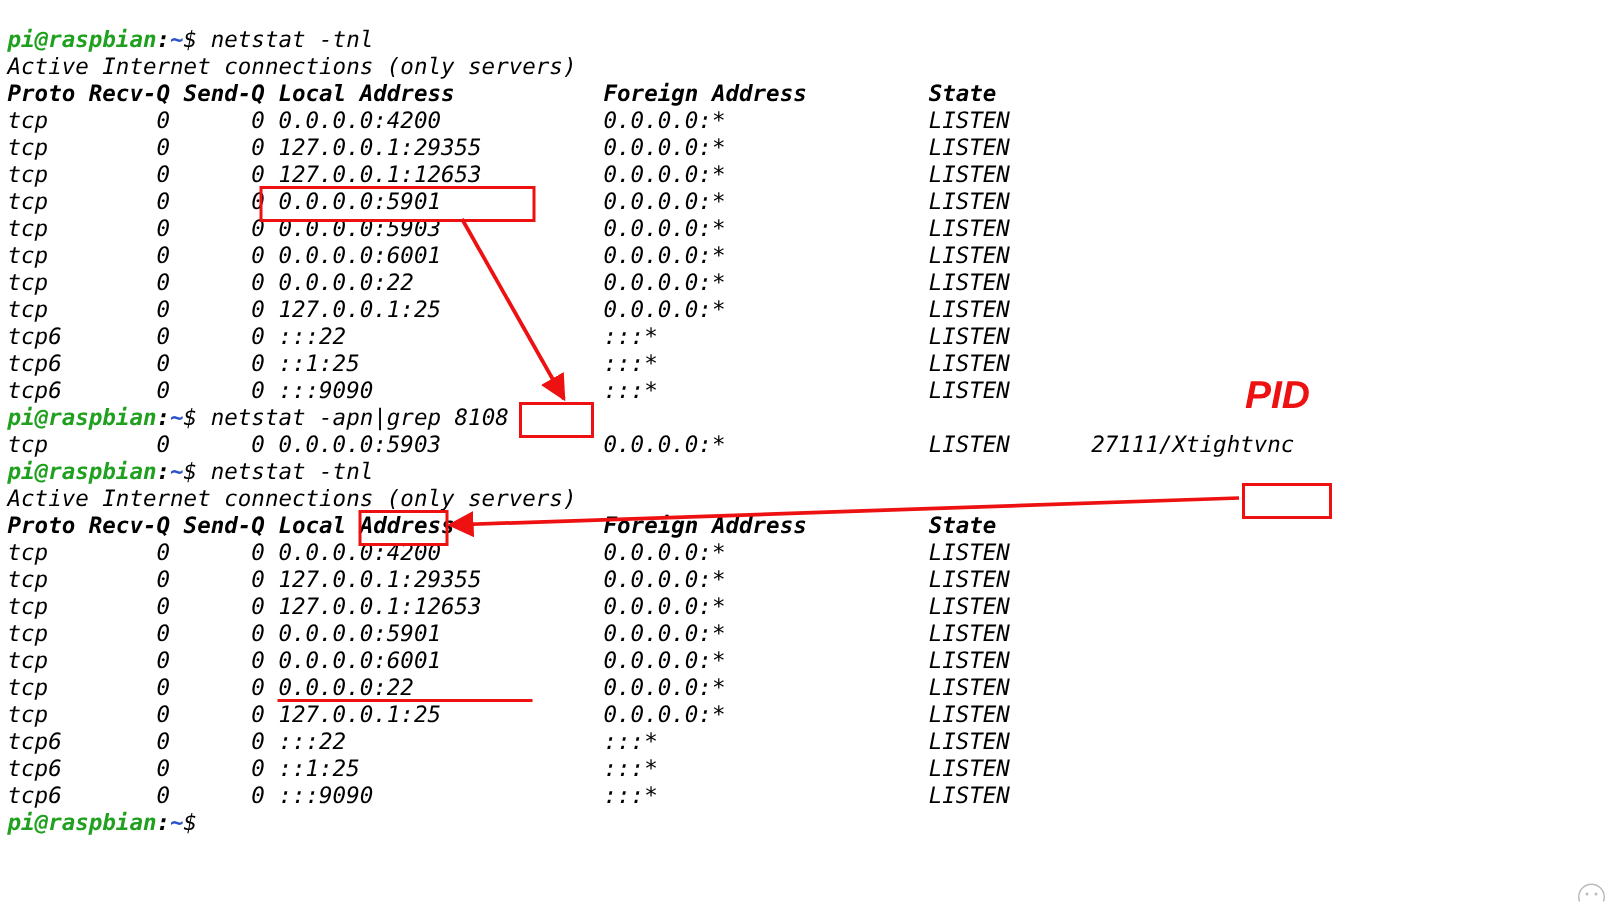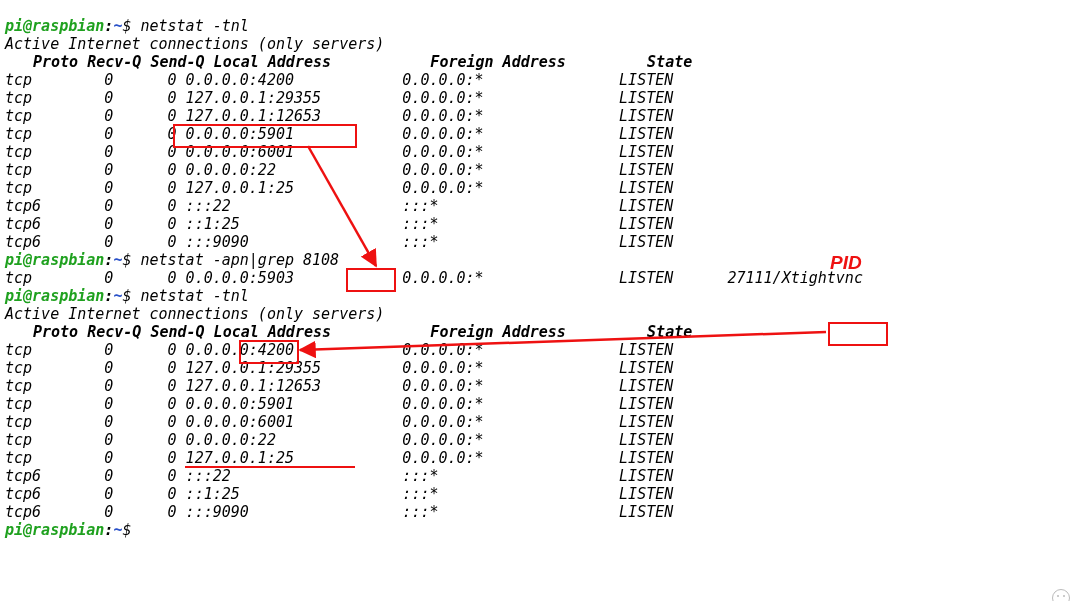--- a/index.html
+++ b/index.html
@@ -22,21 +22,21 @@
     font-style: italic;
   }
   .row {
     white-space: pre;
   }
   .host { color: #1fa11f; font-weight: bold; }   
   .colon { color: #000; font-weight: bold; }
   .cwd  { color: #2b52c9; font-weight: bold; }    
   .sigil{ color: #000; }
   .cmd  { color: #000; }
-  .hdr  { font-weight: bold; letter-spacing: 0px; margin-left: 28px; } 
+  .hdr  { font-weight: bold; letter-spacing: 0px; } 
   .annot {
     position: absolute;
     border: 2px solid #e11;
     pointer-events: none;
   }
   .annot-label {
     position: absolute;
     color: #e11;
     font-weight: bold;
     font-family: Arial, sans-serif;
@@ -83,20 +83,21 @@
 
   <div class="row"><span class="host">pi@raspbian</span><span class="colon">:</span><span class="cwd">~</span><span class="sigil">$</span> <span class="cmd">netstat -tnl</span></div>
 
   <div class="row">Active Internet connections (only servers)</div>
   <div class="row hdr">Proto Recv-Q Send-Q Local Address           Foreign Address         State</div>
 
   <div class="row">tcp        0      0 0.0.0.0:4200            0.0.0.0:*               LISTEN</div>
   <div class="row">tcp        0      0 127.0.0.1:29355         0.0.0.0:*               LISTEN</div>
   <div class="row">tcp        0      0 127.0.0.1:12653         0.0.0.0:*               LISTEN</div>
   <div class="row">tcp        0      0 0.0.0.0:5901            0.0.0.0:*               LISTEN</div>
+  <div class="row">tcp        0      0 0.0.0.0:5903            0.0.0.0:*               LISTEN</div>
   <div class="row">tcp        0      0 0.0.0.0:6001            0.0.0.0:*               LISTEN</div>
   <div class="row">tcp        0      0 0.0.0.0:22              0.0.0.0:*               LISTEN</div>
   <div class="row">tcp        0      0 127.0.0.1:25            0.0.0.0:*               LISTEN</div>
   <div class="row">tcp6       0      0 :::22                   :::*                    LISTEN</div>
   <div class="row">tcp6       0      0 ::1:25                  :::*                    LISTEN</div>
   <div class="row">tcp6       0      0 :::9090                 :::*                    LISTEN</div>
 
   <div class="row"><span class="host">pi@raspbian</span><span class="colon">:</span><span class="cwd">~</span><span class="sigil">$</span> <span class="cmd">netstat -apn|grep 8108</span></div>
 
   <div class="row">tcp        0      0 0.0.0.0:5903            0.0.0.0:*               LISTEN      27111/Xtightvnc</div>
@@ -123,21 +124,21 @@
   <div class="annot" style="left:173px; top:124px; width:180px; height:20px;"></div>
 
   <div class="annot" style="left:346px; top:268px; width:46px; height:20px;"></div>
 
   <div class="annot" style="left:828px; top:322px; width:56px; height:20px;"></div>
 
   <div class="annot" style="left:239px; top:340px; width:56px; height:20px;"></div>
 
   <div class="underline-red" style="left:185px; top:466px; width:170px;"></div>
 
-  <div class="annot-label" style="left:830px; top:254px; font-size:19px;">PID</div>
+  <div class="annot-label" style="left:830px; top:254px; font-size:26px;">PID</div>
 
   <svg class="arrow" style="left:0; top:0;" width="1080" height="601">
     <defs>
       <marker id="ah" viewBox="0 0 10 10" refX="9" refY="5" markerWidth="7" markerHeight="7" orient="auto-start-reverse">
         <path d="M 0 0 L 10 5 L 0 10 z" fill="#e11"></path>
       </marker>
     </defs>
     <line x1="308" y1="146" x2="376" y2="266" stroke="#e11" stroke-width="2.5" marker-end="url(#ah)"></line>
   </svg>
 

